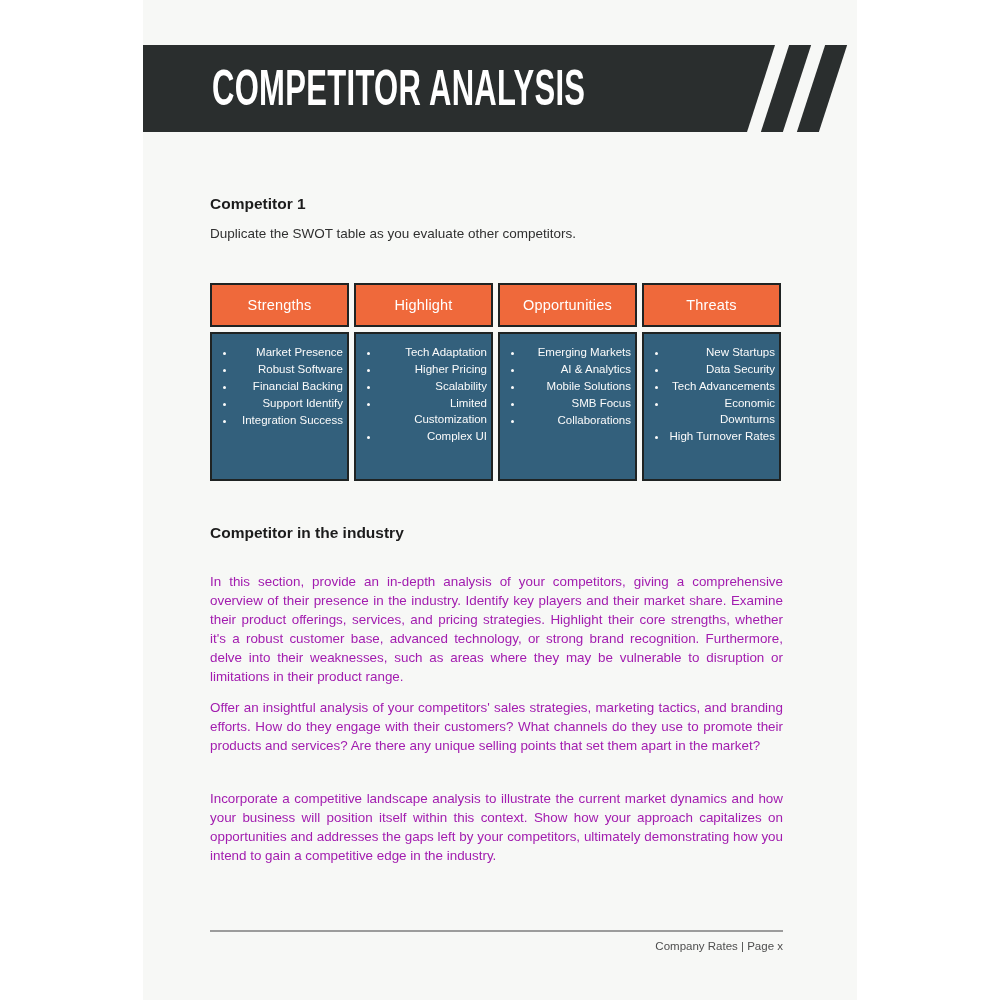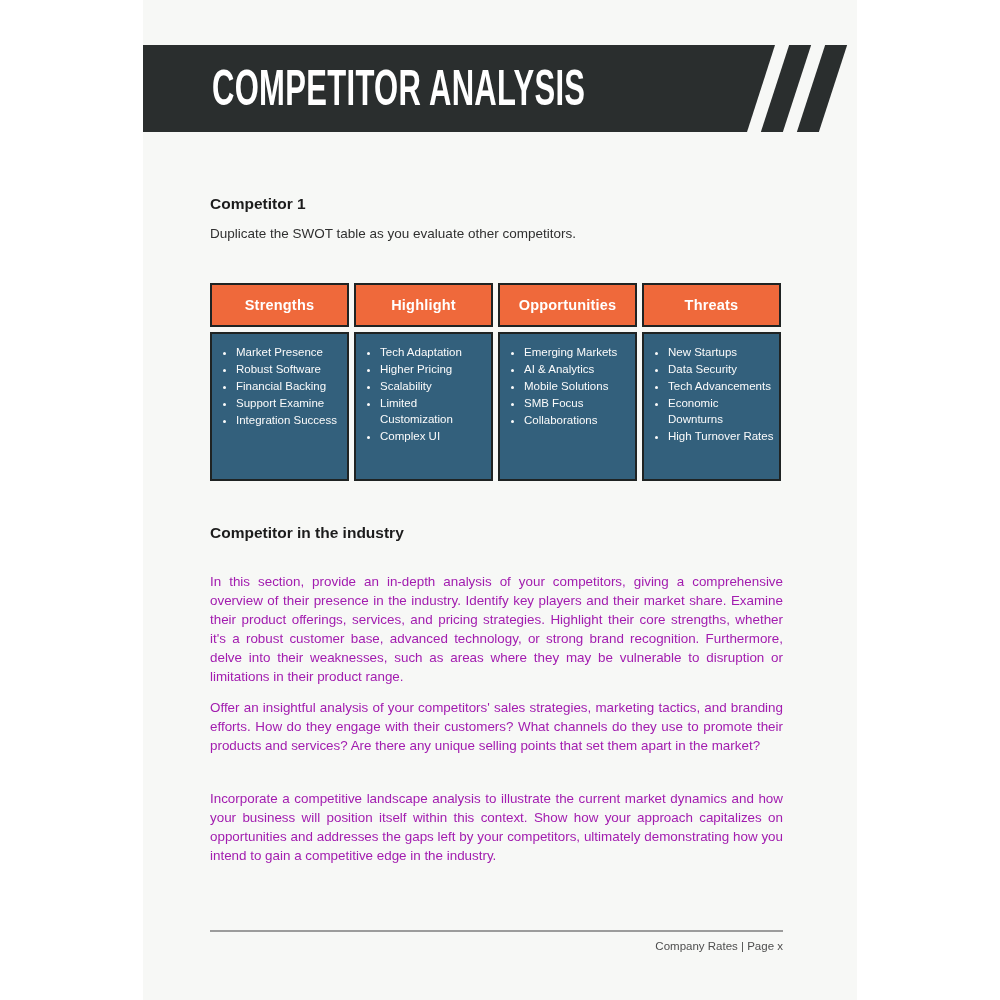--- a/index.html
+++ b/index.html
@@ -41,31 +41,31 @@
   }
   
   .swot{
     position:absolute;left:67px;top:283px;
     display:grid;grid-template-columns:repeat(4,139px);
     column-gap:5px;row-gap:5px;
   }
   .swot-header{
     box-sizing:border-box;height:44px;
     background:#EF693B;border:2px solid #1F2323;
-    color:#ffffff;font-weight:bold;font-size:14.5px;
+    color:#ffffff;font-weight:normal;font-size:14.5px;
     display:flex;align-items:center;justify-content:center;
     letter-spacing:0.2px;
   }
   .swot-body{
     box-sizing:border-box;height:149px;
     background:#33607C;border:2px solid #1F2323;
     color:#ffffff;
   }
   .swot-body ul{
-    margin:0;padding:10px 4px 6px 24px;list-style:disc;
+    margin:0;padding:10px 4px 6px 24px;list-style:disc;text-align:right;
   }
   .swot-body li{
     font-size:11.5px;line-height:16px;margin:0 0 1px 0;color:#FBFBFB;
   }
   
   .h-industry{
     position:absolute;left:67px;top:524px;
     font-size:15.5px;font-weight:bold;color:#1C1C1C;
   }
   .body-copy{
@@ -108,21 +108,21 @@
       <div class="swot-header">Strengths</div>
       <div class="swot-header">Highlight</div>
       <div class="swot-header">Opportunities</div>
       <div class="swot-header">Threats</div>
 
       <div class="swot-body">
         <ul>
           <li>Market Presence</li>
           <li>Robust Software</li>
           <li>Financial Backing</li>
-          <li>Support Examine</li>
+          <li>Support Identify</li>
           <li>Integration Success</li>
         </ul>
       </div>
       <div class="swot-body">
         <ul>
           <li>Tech Adaptation</li>
           <li>Higher Pricing</li>
           <li>Scalability</li>
           <li>Limited Customization</li>
           <li>Complex UI</li>

